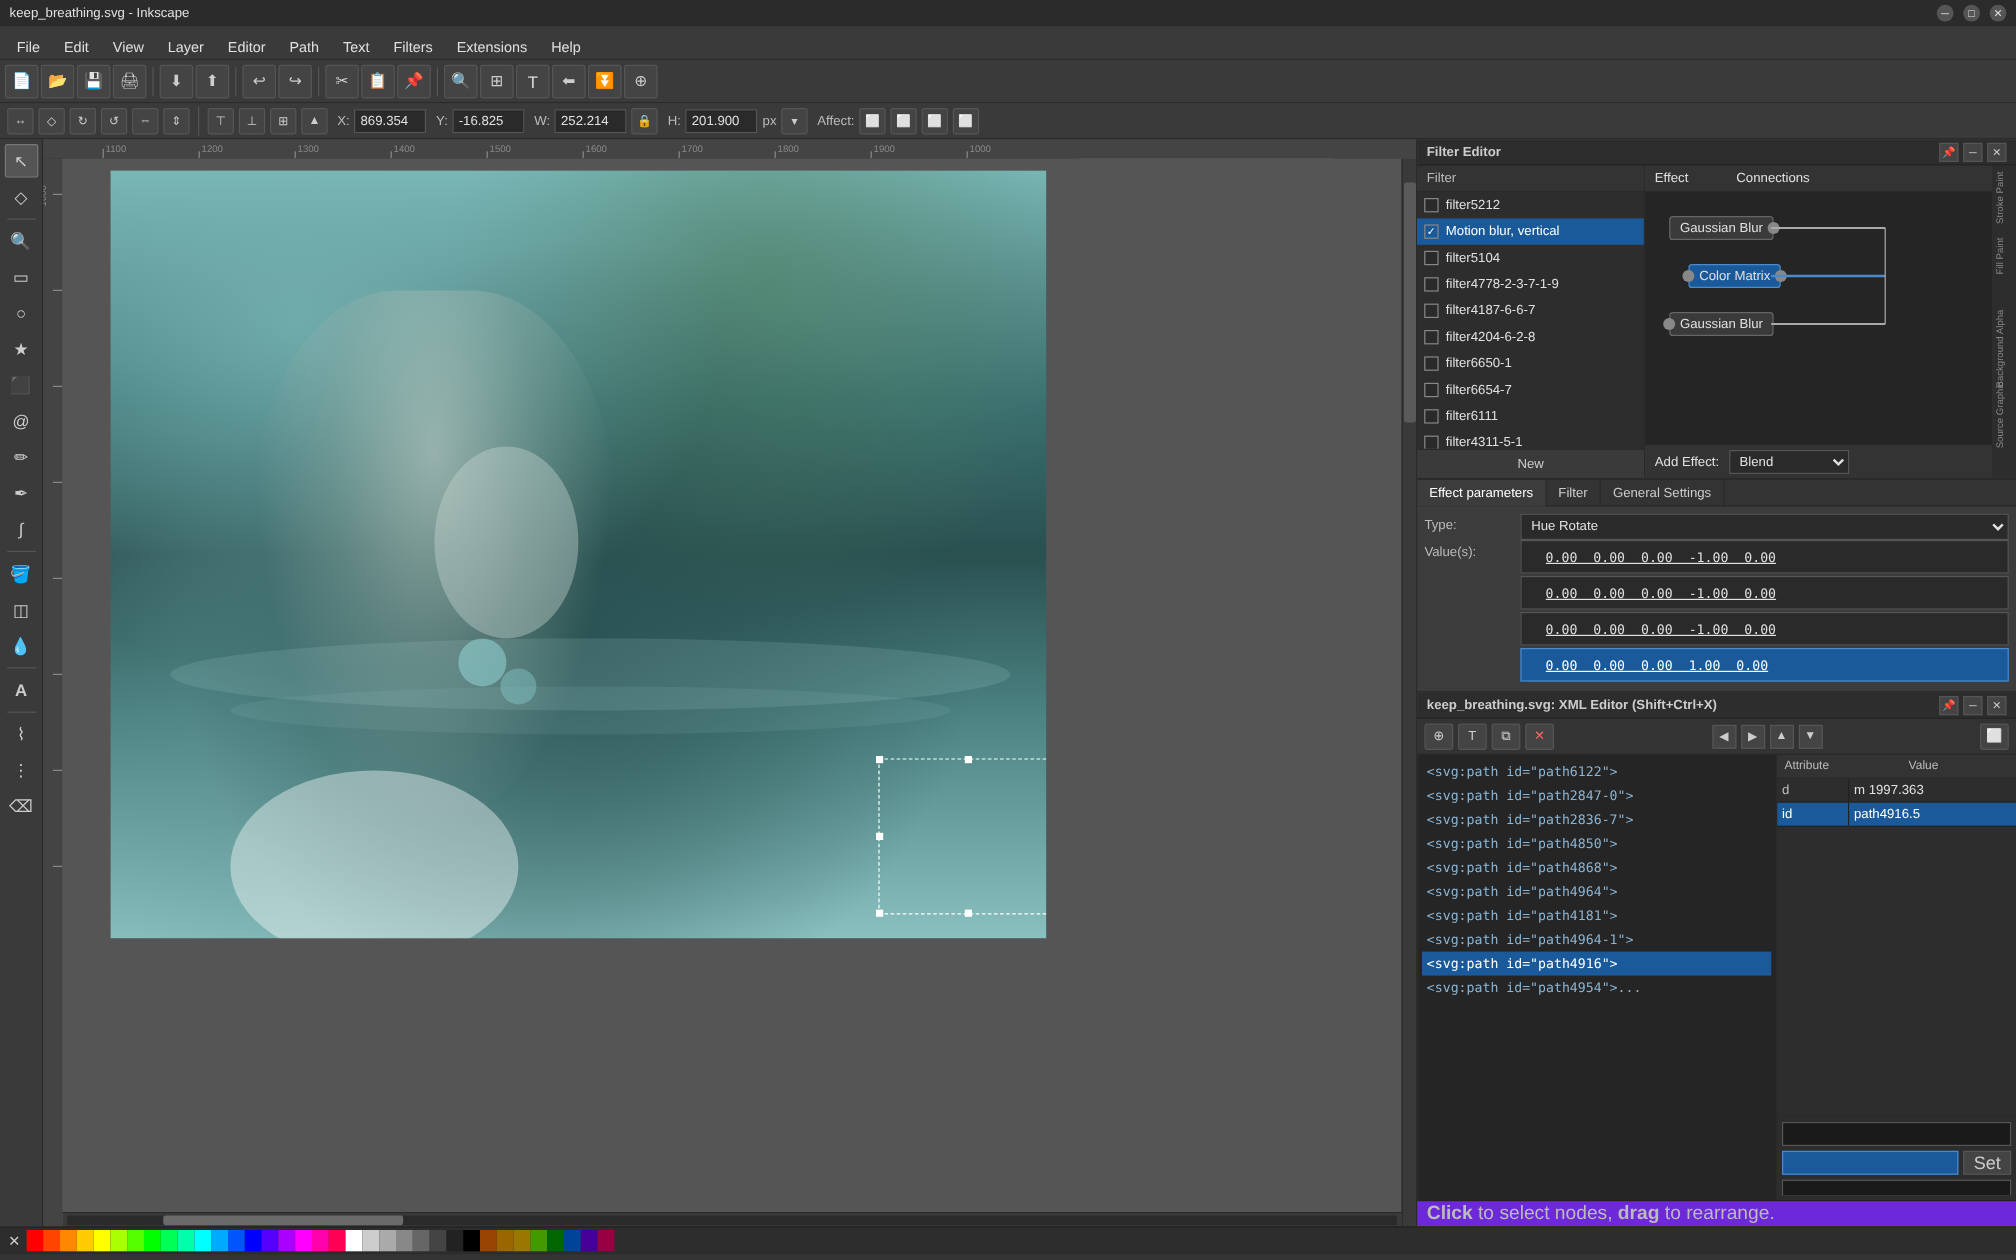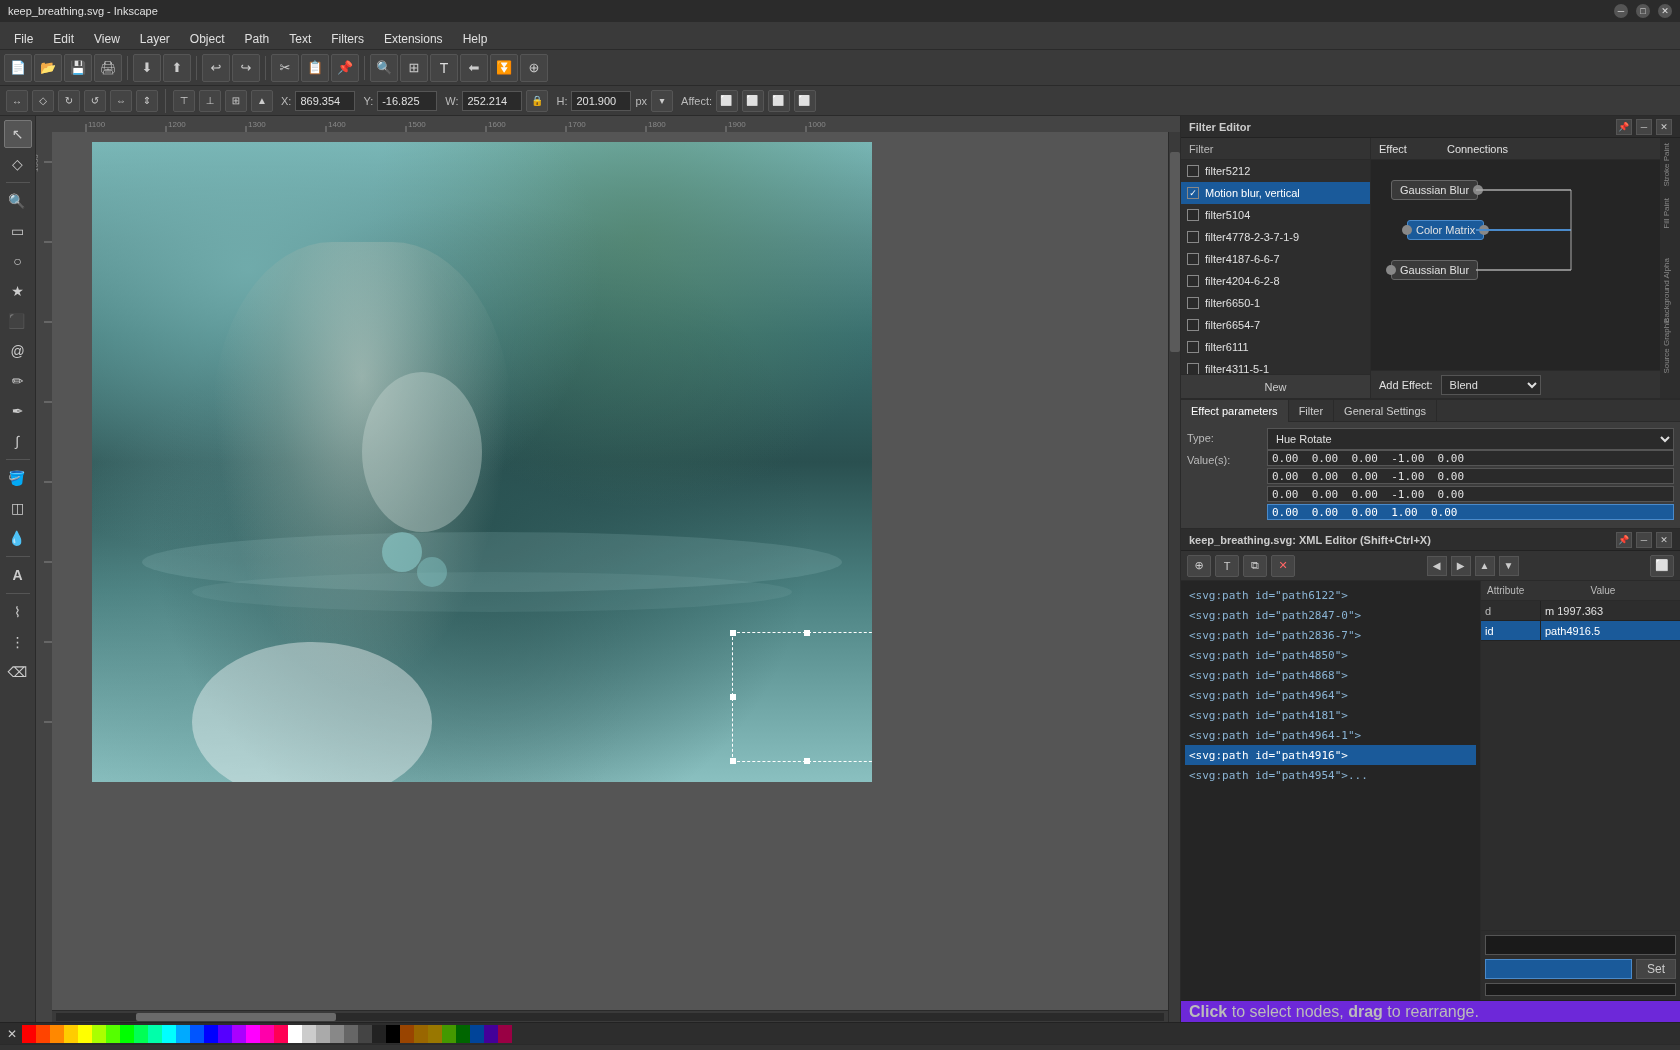--- a/index.html
+++ b/index.html
@@ -106,21 +106,21 @@
     .param-tab { padding: 0 10px; height: 22px; display: flex; align-items: center; font-size: 11px; cursor: pointer; border-right: 1px solid #2a2a2a; color: #ccc; }
     .param-tab.active { background: #3c3c3c; color: #fff; }
     #effect-params-body { padding: 6px; }
     .param-row { display: flex; align-items: flex-start; margin-bottom: 0; }
     .param-label { width: 80px; font-size: 11px; color: #bbb; padding-top: 4px; flex-shrink: 0; }
     .param-value-area { flex: 1; }
     #type-select { width: 100%; height: 22px; background: #2a2a2a; border: 1px solid #555; color: #e0e0e0; font-size: 11px; padding: 0 4px; }
 
     
     #matrix-values { width: 100%; }
-    .matrix-row-input { width: 100%; height: 16px; background: #2a2a2a; border: 1px solid #555; color: #e0e0e0; font-size: 11px; padding: 0 4px; margin-bottom: 2px; font-family: monospace; }
+    .matrix-row-input { width: 100%; height: 28px; background: #2a2a2a; border: 1px solid #555; color: #e0e0e0; font-size: 11px; padding: 0 20px; margin-bottom: 2px; font-family: monospace; text-decoration: underline; }
     .matrix-row-input.selected-row { background: #1a5a9a; color: #fff; border-color: #4a8aca; }
 
     
     #blend-desc { display: flex; gap: 8px; padding: 6px 8px; }
     #blend-icon { width: 60px; height: 60px; flex-shrink: 0; }
     #blend-text { font-size: 11px; color: #ccc; line-height: 1.4; }
     #blend-text b { color: #fff; }
 
     
     #xml-editor { flex: 1; background: #3c3c3c; display: flex; flex-direction: column; min-height: 220px; }
@@ -207,21 +207,21 @@
     <div class="title-btn">□</div>
     <div class="title-btn">✕</div>
   </div>
 </div>
 
 <div id="menubar">
   <span class="menu-item">File</span>
   <span class="menu-item">Edit</span>
   <span class="menu-item">View</span>
   <span class="menu-item">Layer</span>
-  <span class="menu-item">Object</span>
+  <span class="menu-item">Editor</span>
   <span class="menu-item">Path</span>
   <span class="menu-item">Text</span>
   <span class="menu-item">Filters</span>
   <span class="menu-item">Extensions</span>
   <span class="menu-item">Help</span>
 </div>
 
 <div id="main-toolbar">
   <div class="toolbar-btn">📄</div>
   <div class="toolbar-btn">📂</div>
@@ -584,21 +584,21 @@
               </div>
               <div class="attr-row selected">
                 <div class="attr-name">id</div>
                 <div class="attr-val">path4916.5</div>
               </div>
             </div>
           <div id="xml-edit-area">
             <input id="xml-attr-input" value="" style="">
             <div style="display:flex;gap:4px;align-items:center;">
               <input id="xml-val-input" value="" style="flex: 1 1 0%; height: 20px; background: rgb(26, 90, 154); border: 1px solid rgb(74, 138, 202); color: rgb(255, 255, 255); font-size: 11px; padding: 0px 4px;">
-              <button id="xml-set-btn" style="height:20px;width:40px;background:#444;border:1px solid #555;color:#ccc;font-size:12px;cursor:pointer;">Set</button>
+              <button id="xml-set-btn" style="height:20px;width:40px;background:#444;border:1px solid #555;color:#ccc;font-size:15px;cursor:pointer;">Set</button>
             </div>
             <textarea id="xml-text-area" style="flex: 1 1 0%; background: rgb(26, 26, 26); border: 1px solid rgb(85, 85, 85); color: rgb(224, 224, 224); font-size: 11px; padding: 4px; resize: none; font-family: monospace; width: 100%; height: 40px;"></textarea>
           </div>
         </div>
       </div>
     </div>
 
     <div style="height:22px;background:#6d28d9;border-top:1px solid #222;display:flex;align-items:center;padding:0 8px;font-size:16px;color:#bbb;flex-shrink:0;">
       <span>
         <b>Click</b> to select nodes, <b>drag</b> to rearrange.

